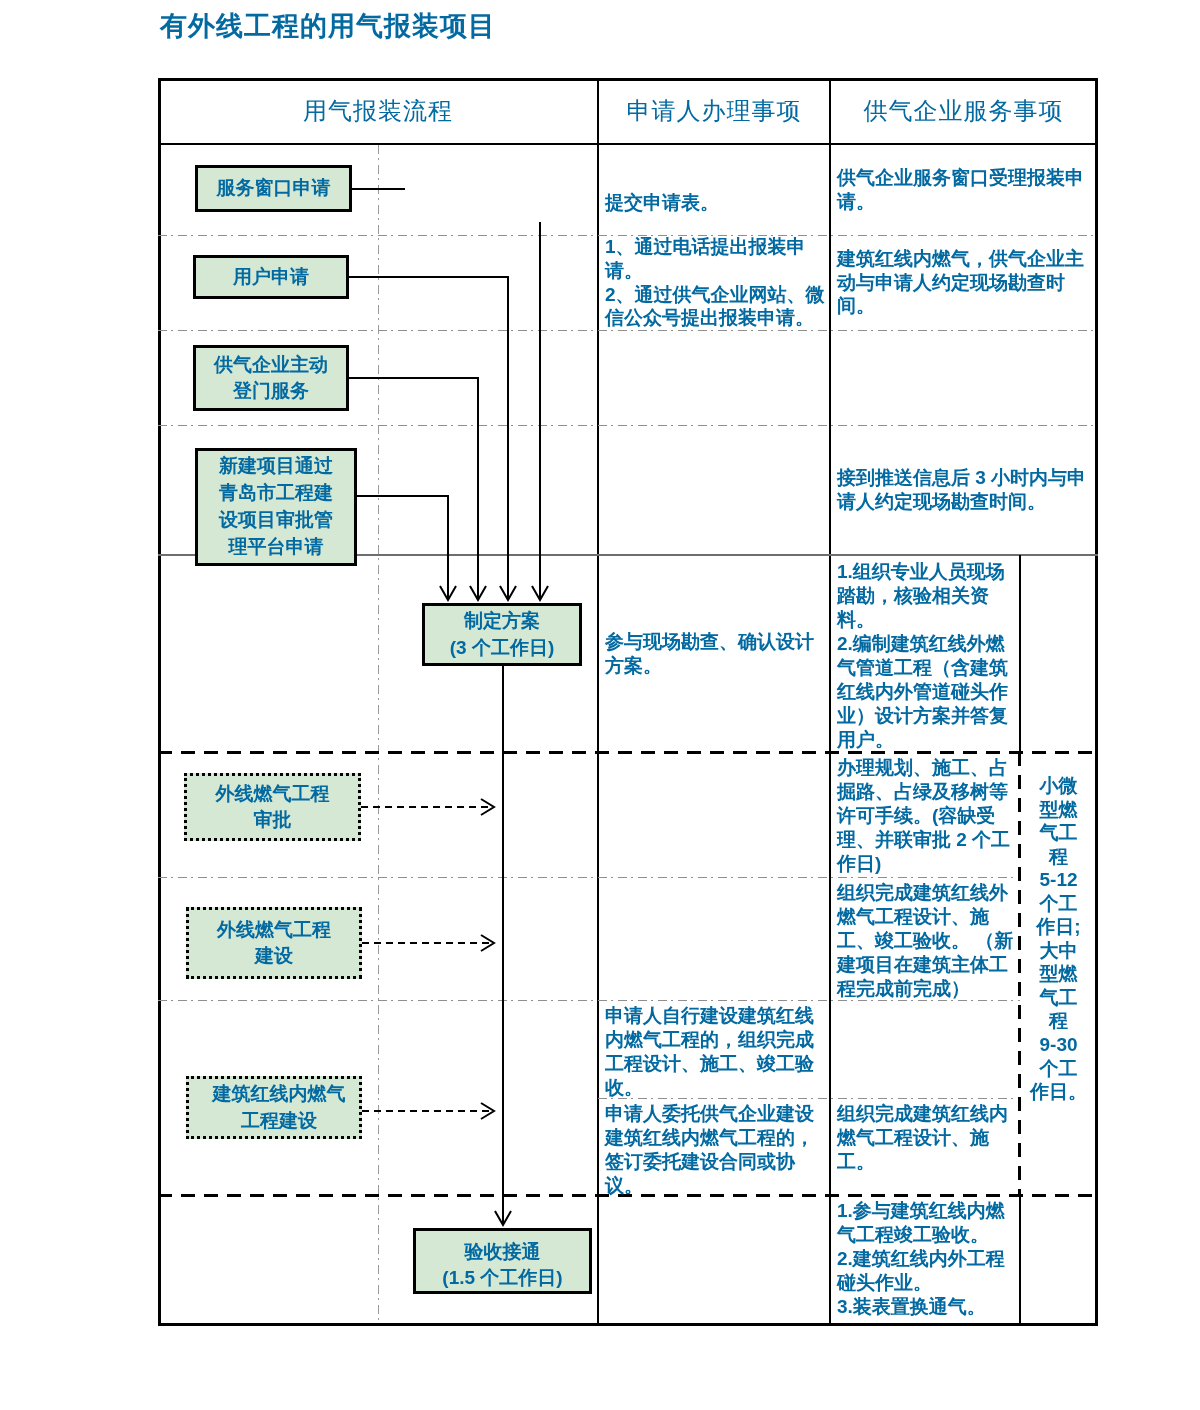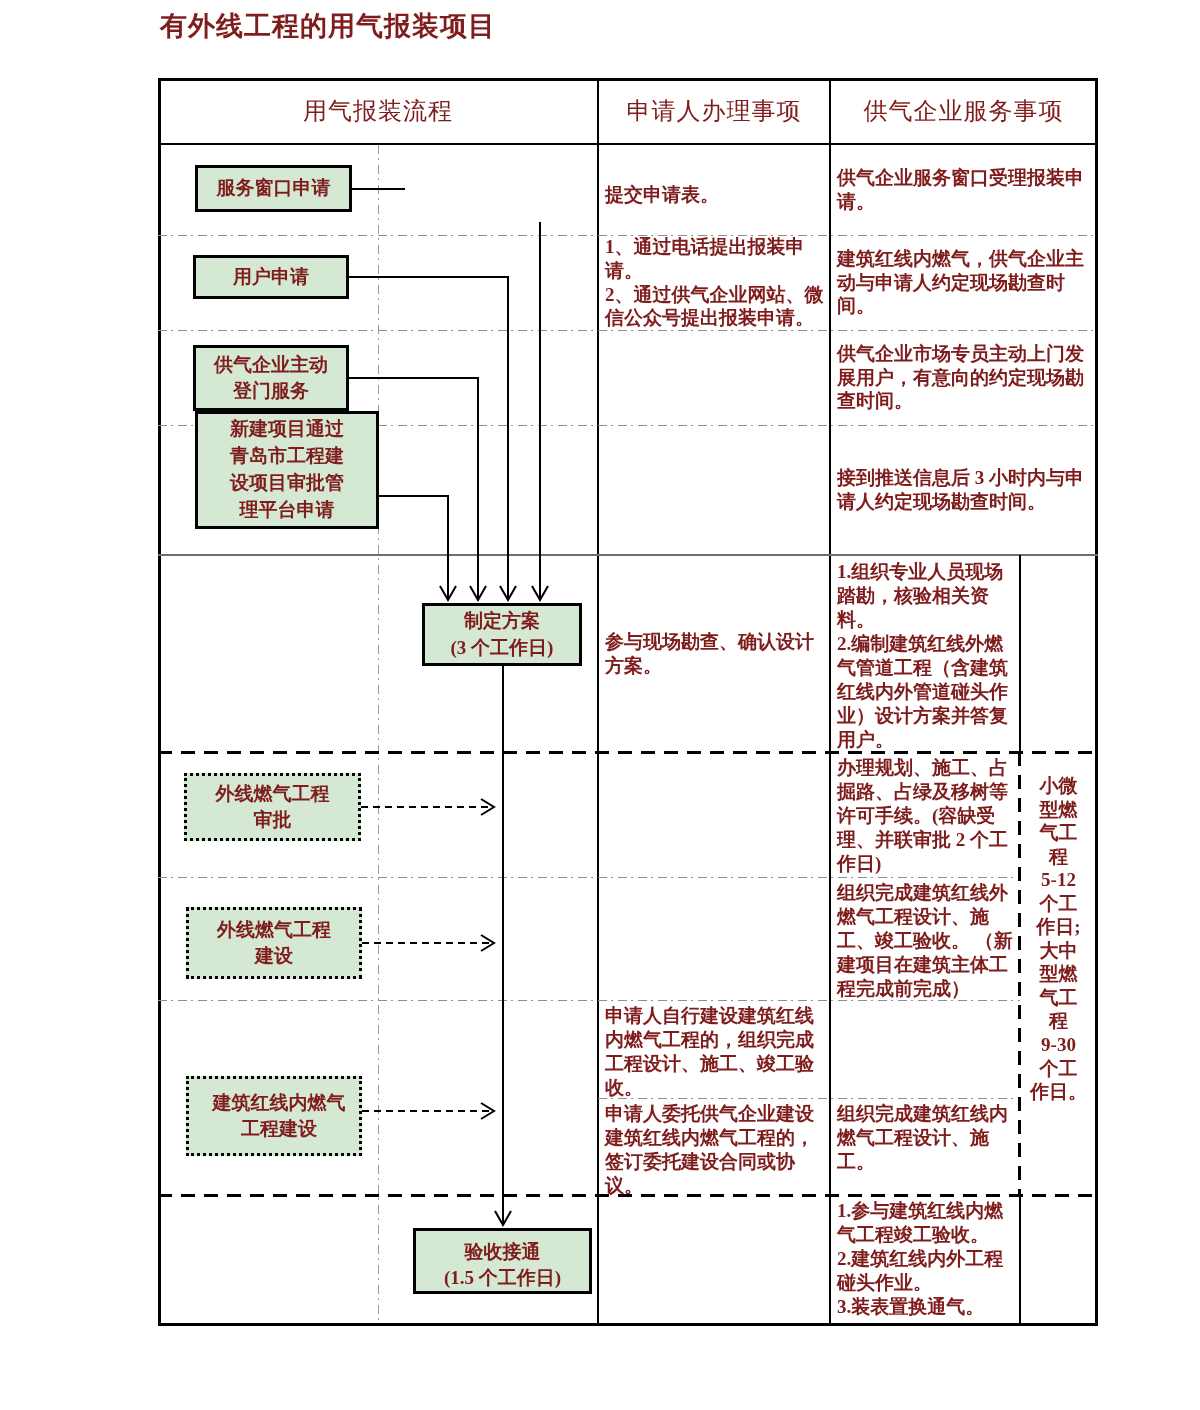--- a/index.html
+++ b/index.html
@@ -1,18 +1,18 @@
 <!DOCTYPE html>
 <html style="--box-fill: #d5e8d4;"><head>
 <meta charset="utf-8">
 <style>
   html,body{margin:0;padding:0;background:#ffffff;}
   .canvas{
     position:relative;width:1200px;height:1410px;background:#ffffff;overflow:hidden;
-    font-family:Liberation Serif, serif;color:#7f1d1d;
+    font-family:Liberation Sans, sans-serif;color:#0369a1;
   }
   .abs{position:absolute;box-sizing:border-box;}
   .page-title{font-size:27px;font-weight:700;letter-spacing:1px;}
   
   .tframe{border:3px solid #000;}
   .solid-h{background:#000;}
   .solid-h-grey{background:#6e6e6e;}
   .solid-v{background:#000;}
   
   .dd-h{height:1px;background-image:repeating-linear-gradient(90deg,#8f8f8f 0,#8f8f8f 9px,transparent 9px,transparent 13px,#8f8f8f 13px,#8f8f8f 15px,transparent 15px,transparent 20px);}
@@ -110,21 +110,21 @@
 
   <div class="abs gbox" style="left:193px;top:255px;width:156px;height:44px;">
     <div>用户申请</div>
   </div>
 
   <div class="abs gbox" style="left:193px;top:345px;width:156px;height:66px;">
     <div>供气企业主动
 登门服务</div>
   </div>
 
-  <div class="abs gbox" style="left:195px;top:411px;width:184px;height:118px;line-height:1.42;">
+  <div class="abs gbox" style="left:195px;top:448px;width:162px;height:118px;line-height:1.42;">
     <div>新建项目通过
 青岛市工程建
 设项目审批管
 理平台申请</div>
   </div>
 
   <div class="abs gbox" style="left:422px;top:603px;width:160px;height:63px;">
     <div>制定方案</div>
     <div>(3 个工作日)</div>
   </div>
@@ -132,31 +132,31 @@
   <div class="abs gbox dotted" style="left:184px;top:773px;width:177px;height:68px;">
     <div>外线燃气工程
 审批</div>
   </div>
 
   <div class="abs gbox dotted" style="left:186px;top:907px;width:176px;height:72px;">
     <div>外线燃气工程
 建设</div>
   </div>
 
-  <div class="abs gbox dotted" style="left:186px;top:1076px;width:176px;height:80px;padding-left:10px;">
+  <div class="abs gbox dotted" style="left:186px;top:1076px;width:176px;height:63px;padding-left:10px;">
     <div>建筑红线内燃气
 工程建设</div>
   </div>
 
   <div class="abs gbox" style="left:413px;top:1228px;width:179px;height:66px;justify-content:flex-end;">
     <div>验收接通</div>
     <div>(1.5 个工作日)</div>
   </div>
 
-  <div class="abs cell v-center" style="left:605px;top:150px;width:220px;height:90px;">
+  <div class="abs cell v-center" style="left:605px;top:158px;width:220px;height:90px;">
     <div>提交申请表。</div>
   </div>
   <div class="abs cell v-center" style="left:605px;top:235px;width:224px;height:95px;">
     <div>1、通过电话提出报装申请。
 2、通过供气企业网站、微信公众号提出报装申请。</div>
   </div>
   <div class="abs cell v-center" style="left:605px;top:555px;width:220px;height:197px;">
     <div>参与现场勘查、确认设计方案。</div>
   </div>
   <div class="abs cell v-top" style="left:605px;top:1004px;width:224px;height:94px;">
@@ -164,23 +164,20 @@
   </div>
   <div class="abs cell v-top" style="left:605px;top:1102px;width:224px;height:92px;">
     <div>申请人委托供气企业建设建筑红线内燃气工程的，签订委托建设合同或协议。</div>
   </div>
 
   <div class="abs cell v-center" style="left:837px;top:145px;width:254px;height:90px;">
     <div>供气企业服务窗口受理报装申请。</div>
   </div>
   <div class="abs cell v-center" style="left:837px;top:235px;width:254px;height:95px;">
     <div>建筑红线内燃气，供气企业主动与申请人约定现场勘查时间。</div>
-  </div>
-  <div class="abs cell v-center" style="left:837px;top:330px;width:254px;height:95px;">
-    <div>供气企业市场专员主动上门发展用户，有意向的约定现场勘查时间。</div>
   </div>
   <div class="abs cell v-center" style="left:837px;top:425px;width:254px;height:130px;">
     <div>接到推送信息后 3 小时内与申请人约定现场勘查时间。</div>
   </div>
   <div class="abs cell v-top" style="left:837px;top:560px;width:178px;height:192px;">
     <div>1.组织专业人员现场踏勘，核验相关资料。
 2.编制建筑红线外燃气管道工程（含建筑红线内外管道碰头作业）设计方案并答复用户。</div>
   </div>
   <div class="abs cell v-top" style="left:837px;top:756px;width:178px;height:120px;">
     <div>办理规划、施工、占掘路、占绿及移树等许可手续。(容缺受理、并联审批 2 个工作日)</div>

